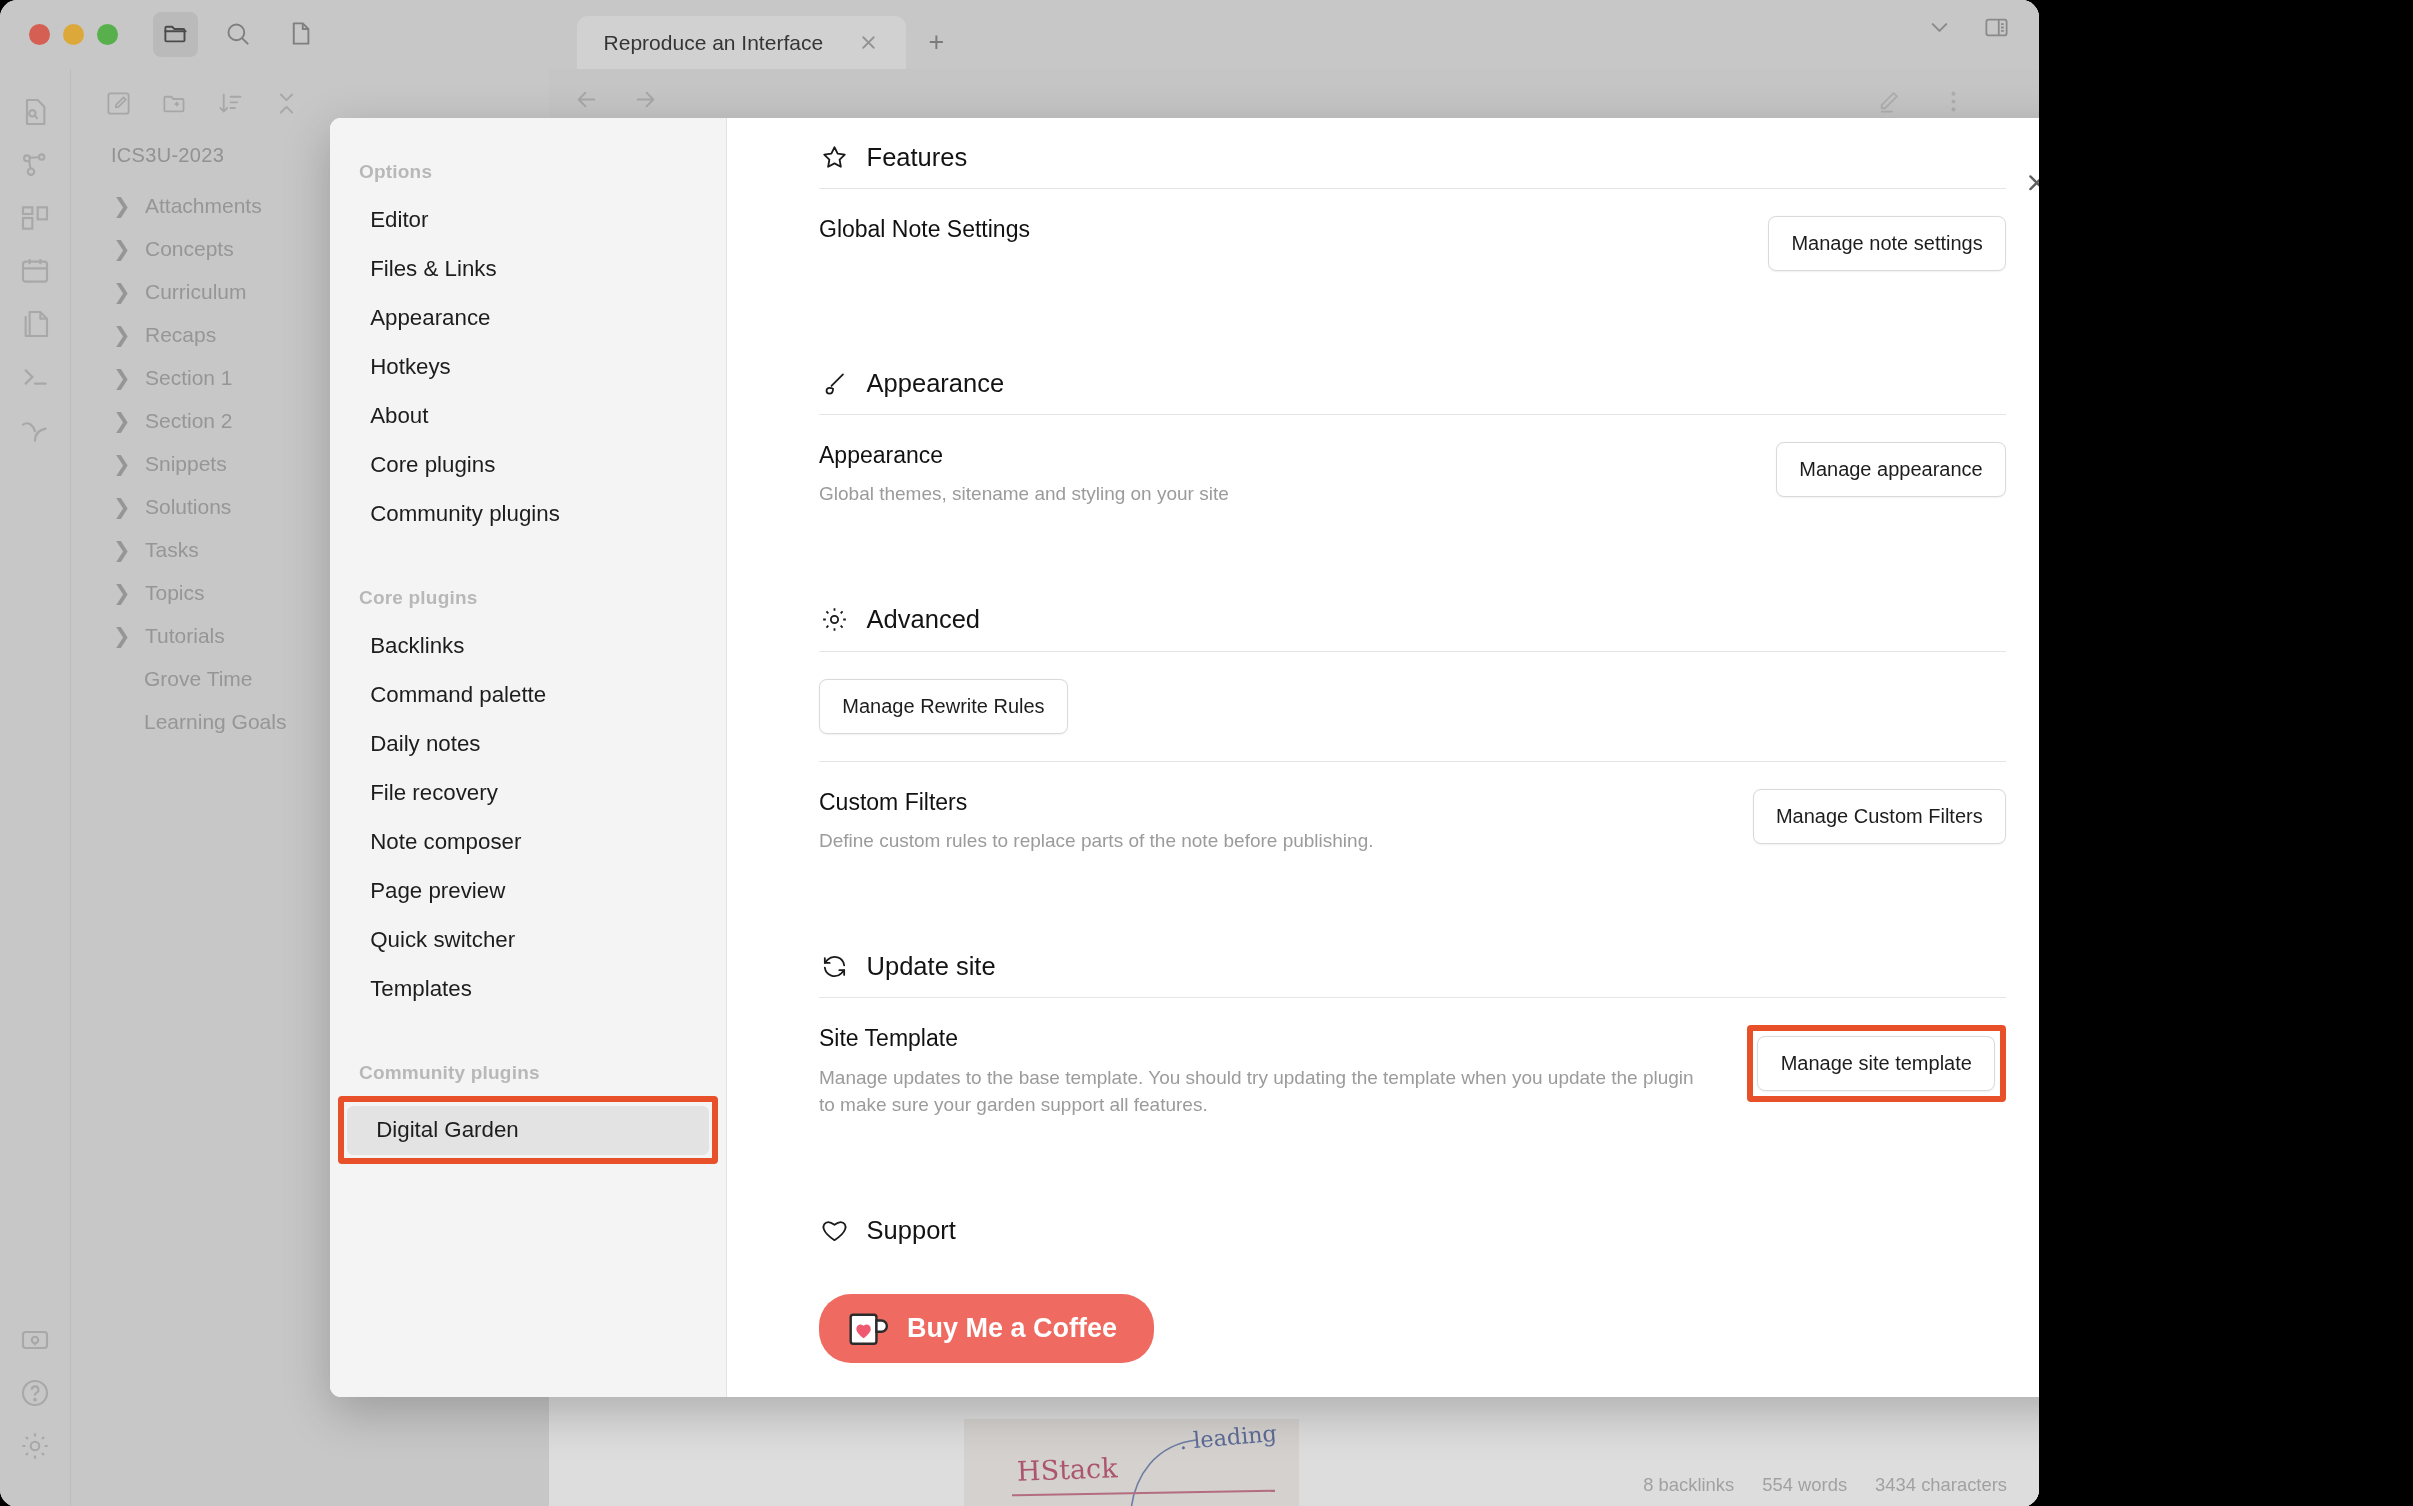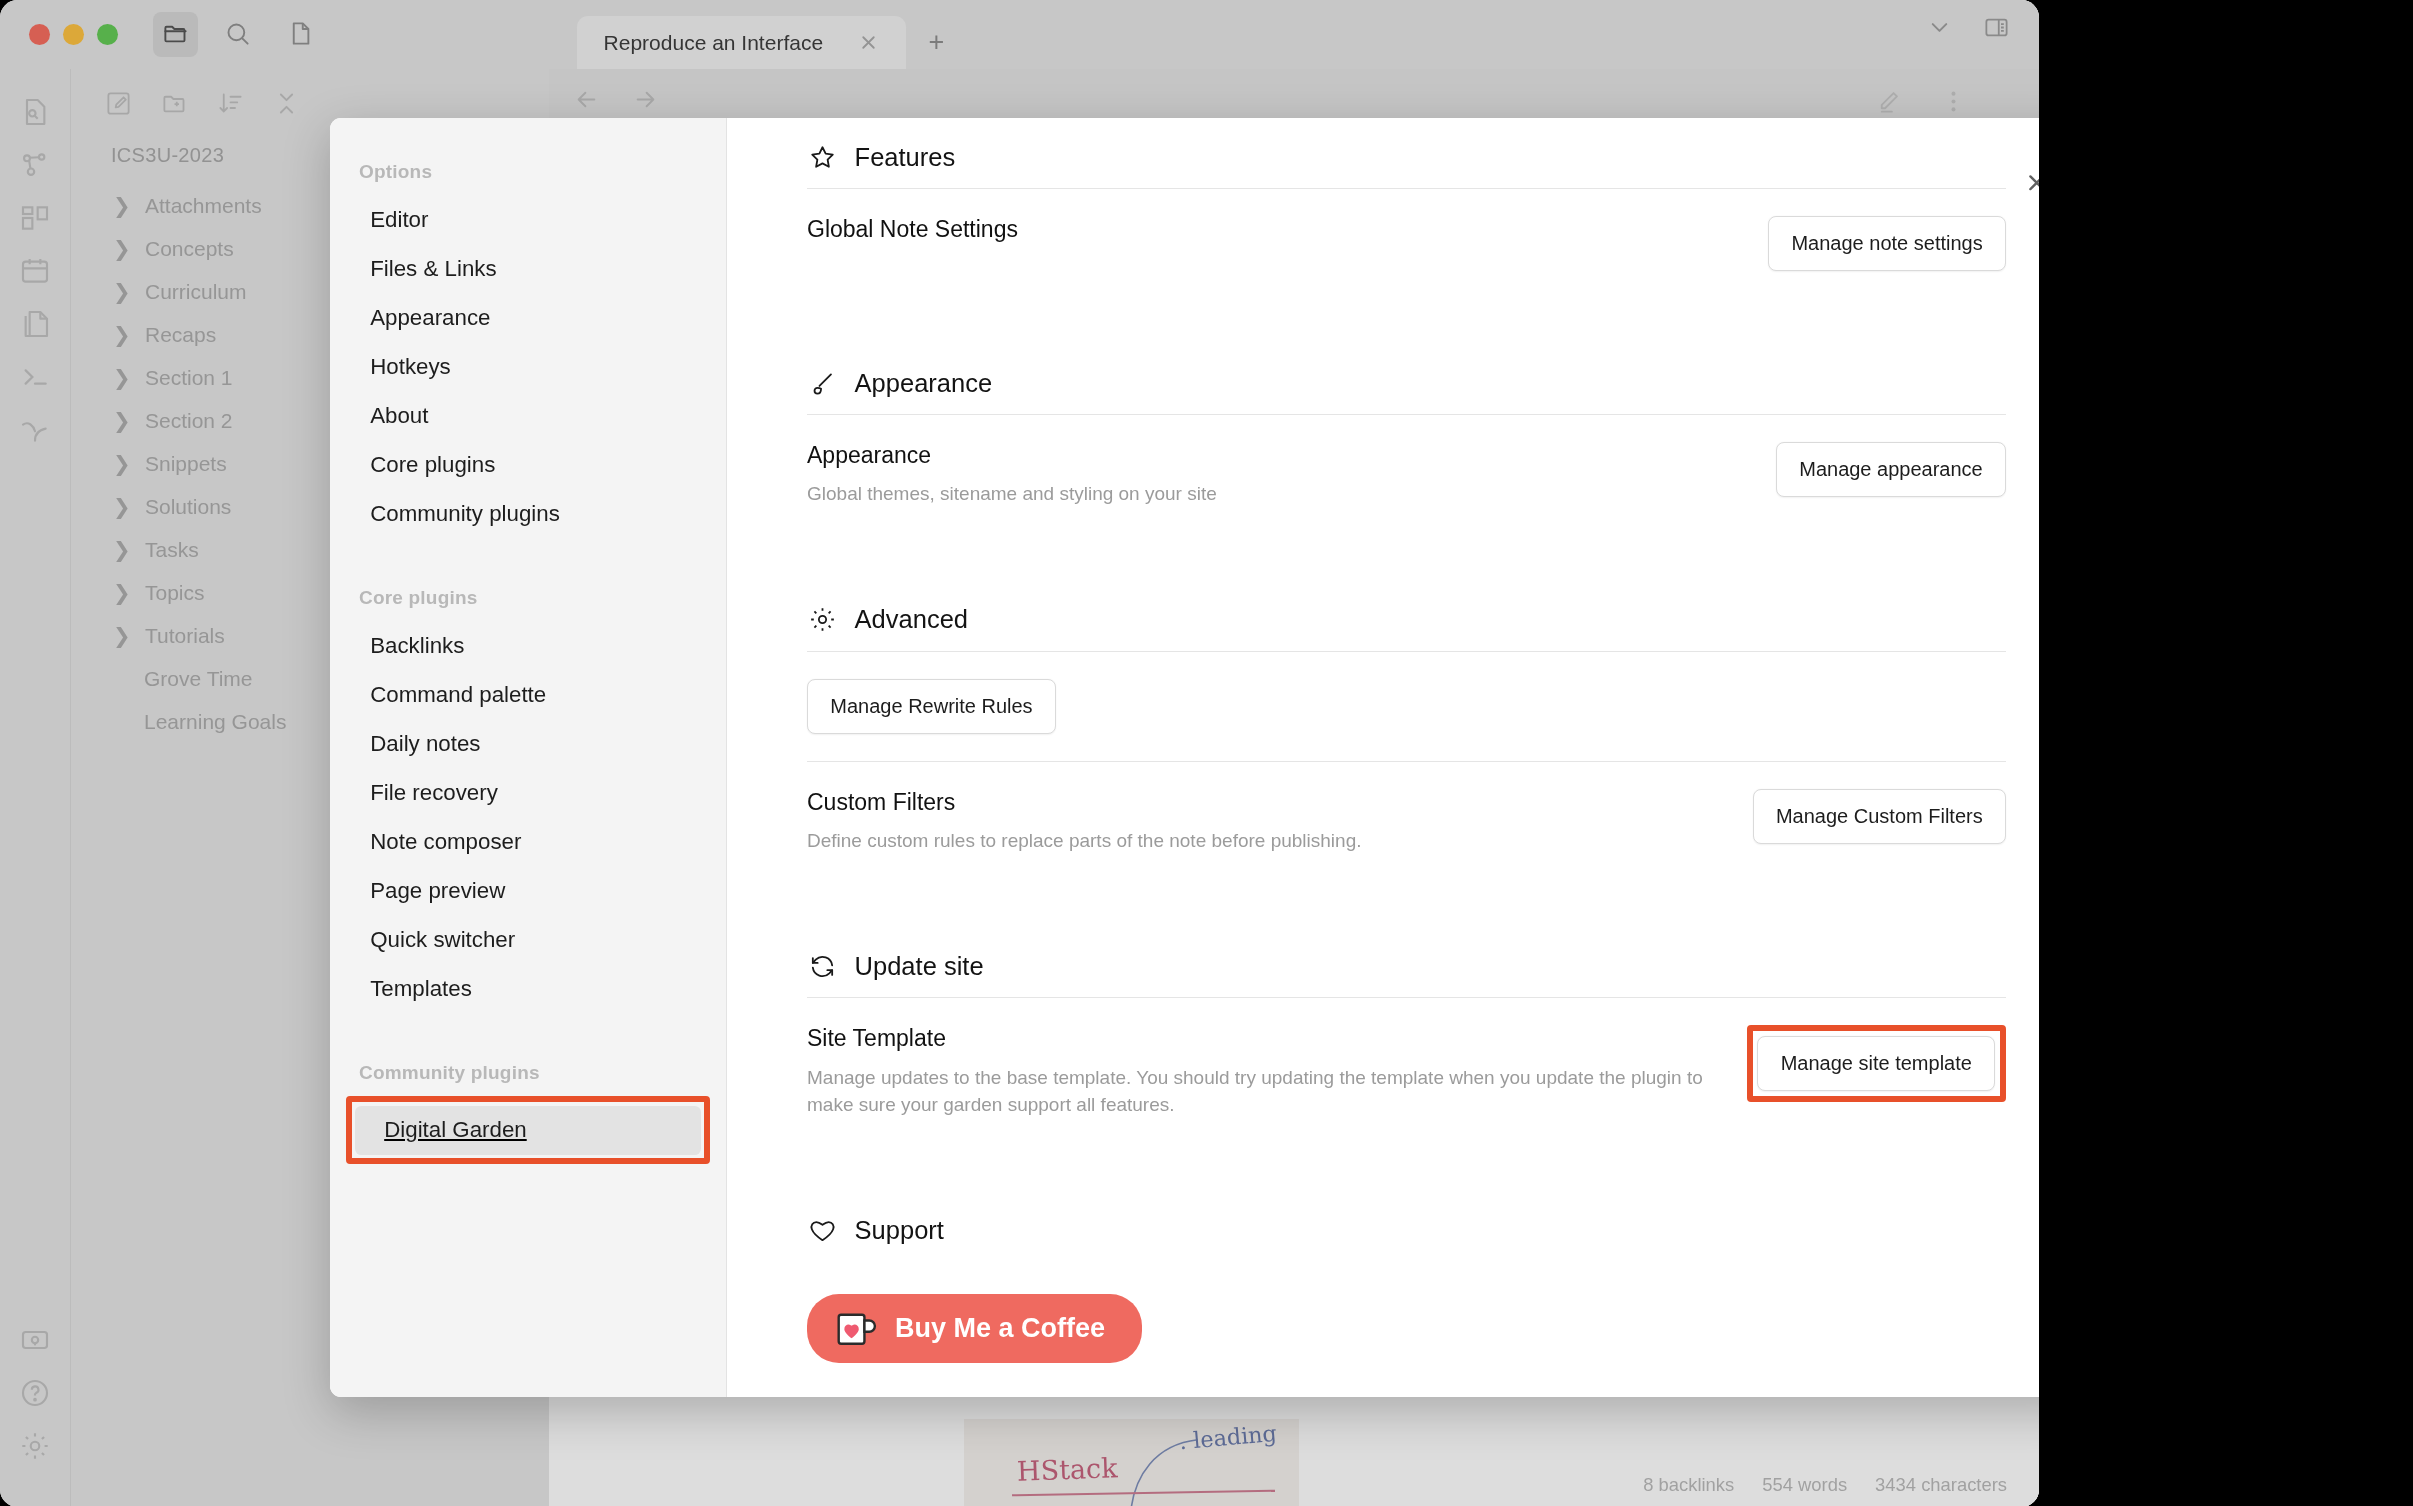--- a/index.html
+++ b/index.html
@@ -136,20 +136,21 @@
     background: rgba(0,0,0,0.10);
   }
   .modal {
     position: absolute; left: 330px; top: 118px;
     width: 1753px; height: 1279px;
     background: #ffffff;
     border-radius: 11.2px;
     box-shadow: 0 14.4px 48px rgba(0,0,0,0.22);
     display: flex;
     overflow: hidden;
+    gap: 12px;
   }
   .modal-sidebar {
     width: 397px; height: 100%;
     background: #f4f4f4;
     border-right: 0.8px solid #e3e3e3;
     padding-top: 43px;
     position: relative;
   }
   .ms-heading {
     font-size: 19px; font-weight: bold; color: #b8b8b8;
@@ -158,24 +159,23 @@
   .ms-heading.spaced { margin-top: 48px; }
   .ms-item {
     font-size: 22.3px; color: #1d1d1d;
     padding: 0 16px 0 29px; height: 49px;
     display: flex; align-items: center;
     border-radius: 6.4px; margin: 0 16px 0 11.2px;
   }
   .ms-item.selected { background: #e3e3e3; }
   .ms-highlight {
     position: relative;
-    margin: 0 16px;
+    margin: 0 8px;
     border: 6.4px solid #e8502a;
     border-radius: 4px;
-    text-decoration: underline;
   }
   .ms-highlight .ms-item { margin: 3.2px; }
 
   .modal-content {
     flex: 1; position: relative;
     padding: 0 77px 0 80px;
     background: #fff;
   }
   .close-btn {
     position: absolute; right: 29px; top: 49px;

